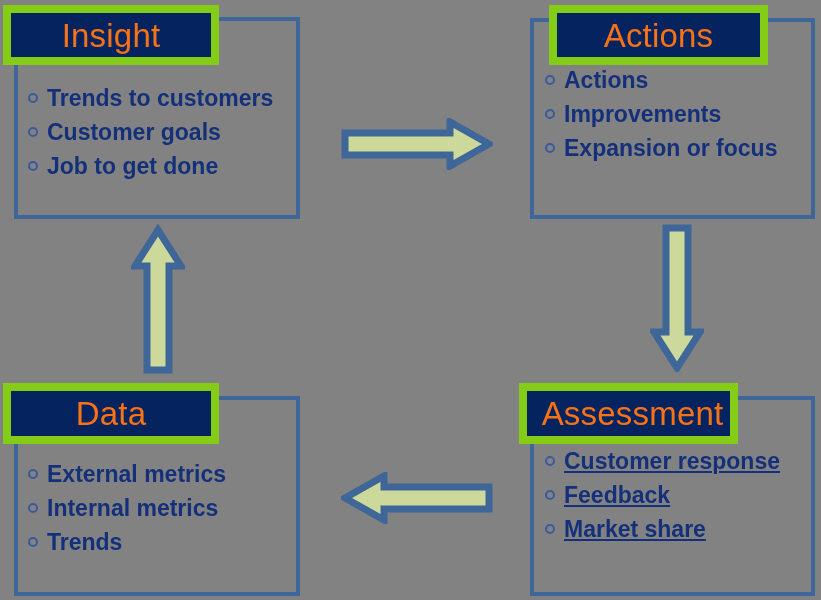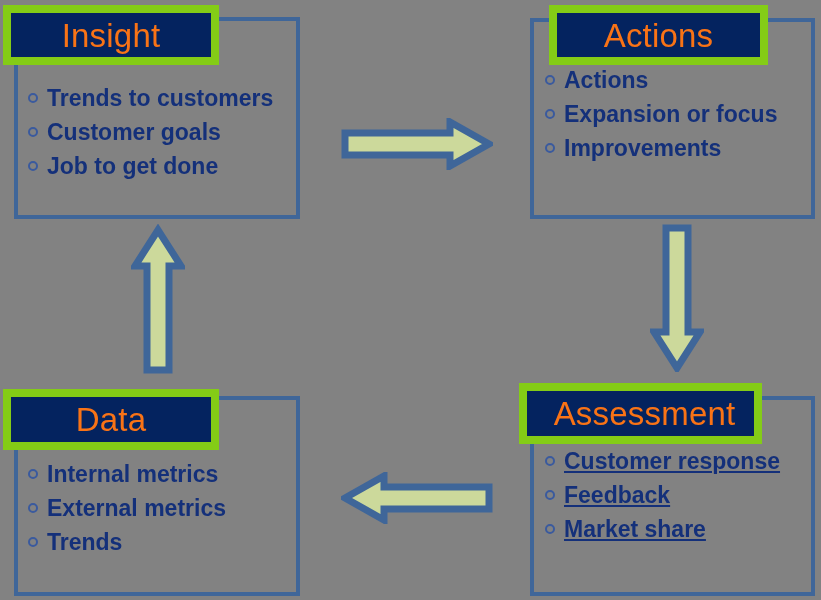--- a/index.html
+++ b/index.html
@@ -78,26 +78,26 @@
   #card-insight .card-header { left: 3px;   top: 5px;   width: 216px; height: 60px;  }
   #card-insight .card-list   { left: 28px;  top: 82px;  }
 
   #card-actions     { left: 0px;   top: 0px;   }
   #card-actions .card-body   { left: 530px; top: 18px;  width: 285px; height: 201px; }
   #card-actions .card-header { left: 549px; top: 5px;   width: 219px; height: 60px;  }
   #card-actions .card-list   { left: 545px; top: 64px;  }
 
   #card-data        { left: 0px;   top: 0px;   }
   #card-data .card-body      { left: 14px;  top: 396px; width: 286px; height: 200px; }
-  #card-data .card-header    { left: 3px;   top: 383px; width: 216px; height: 61px; margin-top: 6px;  }
+  #card-data .card-header    { left: 3px;   top: 383px; width: 216px; height: 61px;  }
   #card-data .card-list      { left: 28px;  top: 458px; }
 
   #card-assessment  { left: 0px;   top: 0px;   }
   #card-assessment .card-body   { left: 530px; top: 396px; width: 285px; height: 200px; }
-  #card-assessment .card-header { left: 519px; top: 383px; width: 243px; height: 61px; padding-left: 8px;  }
+  #card-assessment .card-header { left: 519px; top: 383px; width: 219px; height: 61px; padding-left: 8px;  }
   #card-assessment .card-list   { left: 545px; top: 445px; text-decoration: underline; }
 
   
   .arrow {
     position: absolute;
     z-index: 2;
   }
   #arrow-top    { left: 341px; top: 118px; width: 152px; height: 52px; }
   #arrow-right  { left: 650px; top: 224px; width: 54px;  height: 148px; }
   #arrow-bottom { left: 341px; top: 472px; width: 152px; height: 52px; }
@@ -124,31 +124,31 @@
       <li><span class="bullet"></span><span>Customer goals</span></li>
       <li><span class="bullet"></span><span>Job to get done</span></li>
     </ul>
   </div>
 
   <div class="card" id="card-actions">
     <div class="card-body"></div>
     <div class="card-header">Actions</div>
     <ul class="card-list">
       <li><span class="bullet"></span><span>Actions</span></li>
+      <li><span class="bullet"></span><span>Improvements</span></li>
       <li><span class="bullet"></span><span>Expansion or focus</span></li>
-      <li><span class="bullet"></span><span>Improvements</span></li>
     </ul>
   </div>
 
   <div class="card" id="card-data">
     <div class="card-body"></div>
     <div class="card-header">Data</div>
     <ul class="card-list">
+      <li><span class="bullet"></span><span>External metrics</span></li>
       <li><span class="bullet"></span><span>Internal metrics</span></li>
-      <li><span class="bullet"></span><span>External metrics</span></li>
       <li><span class="bullet"></span><span>Trends</span></li>
     </ul>
   </div>
 
   <div class="card" id="card-assessment">
     <div class="card-body"></div>
     <div class="card-header">Assessment</div>
     <ul class="card-list">
       <li><span class="bullet"></span><span>Customer response</span></li>
       <li><span class="bullet"></span><span>Feedback</span></li>

